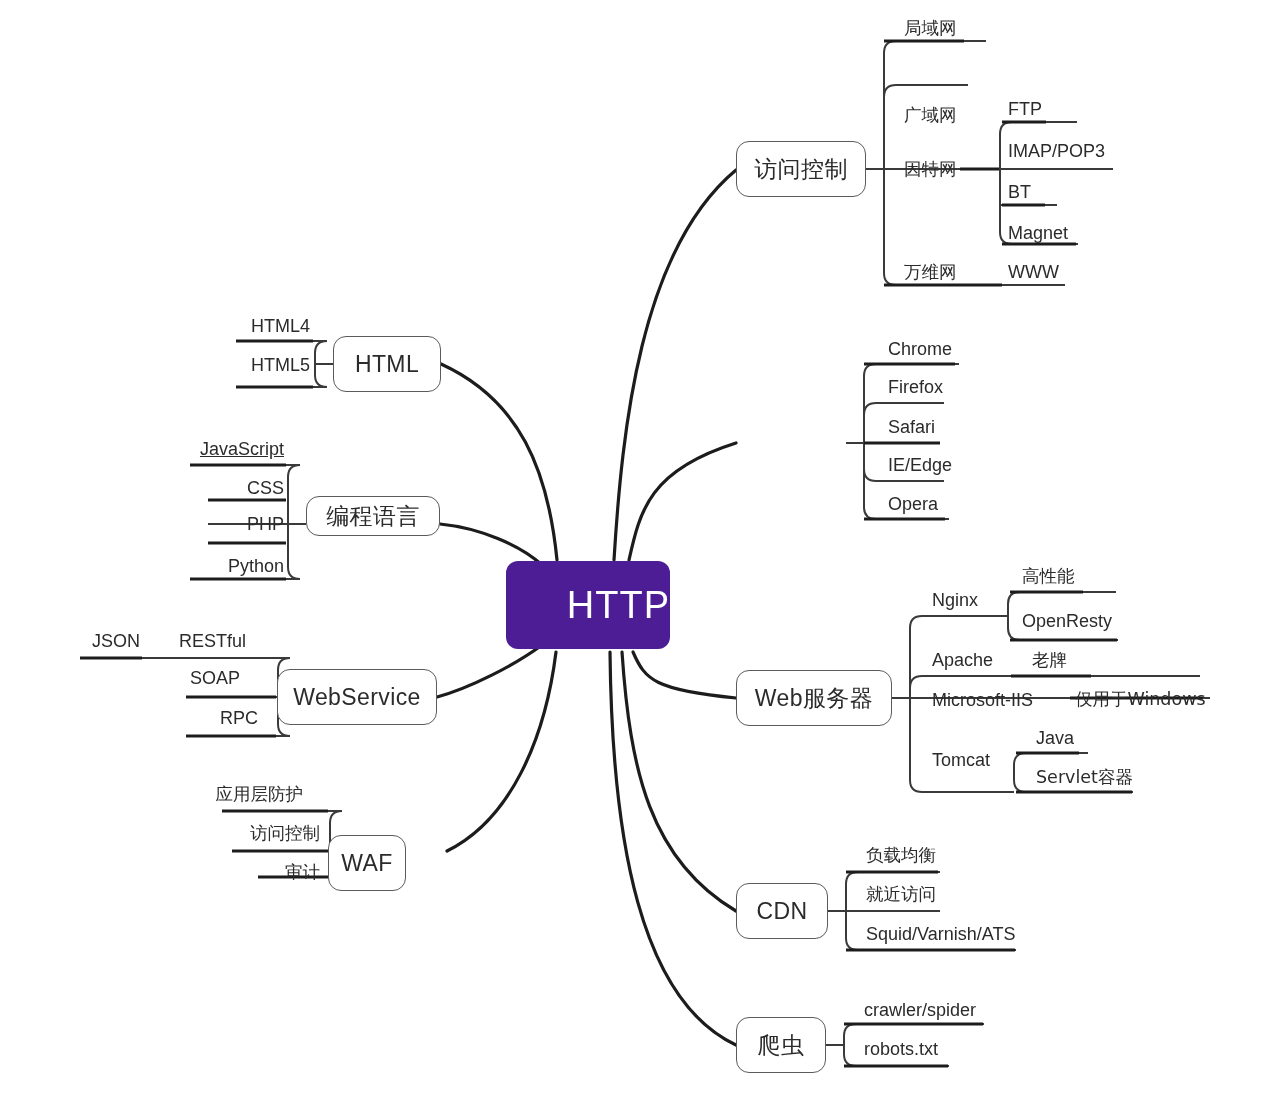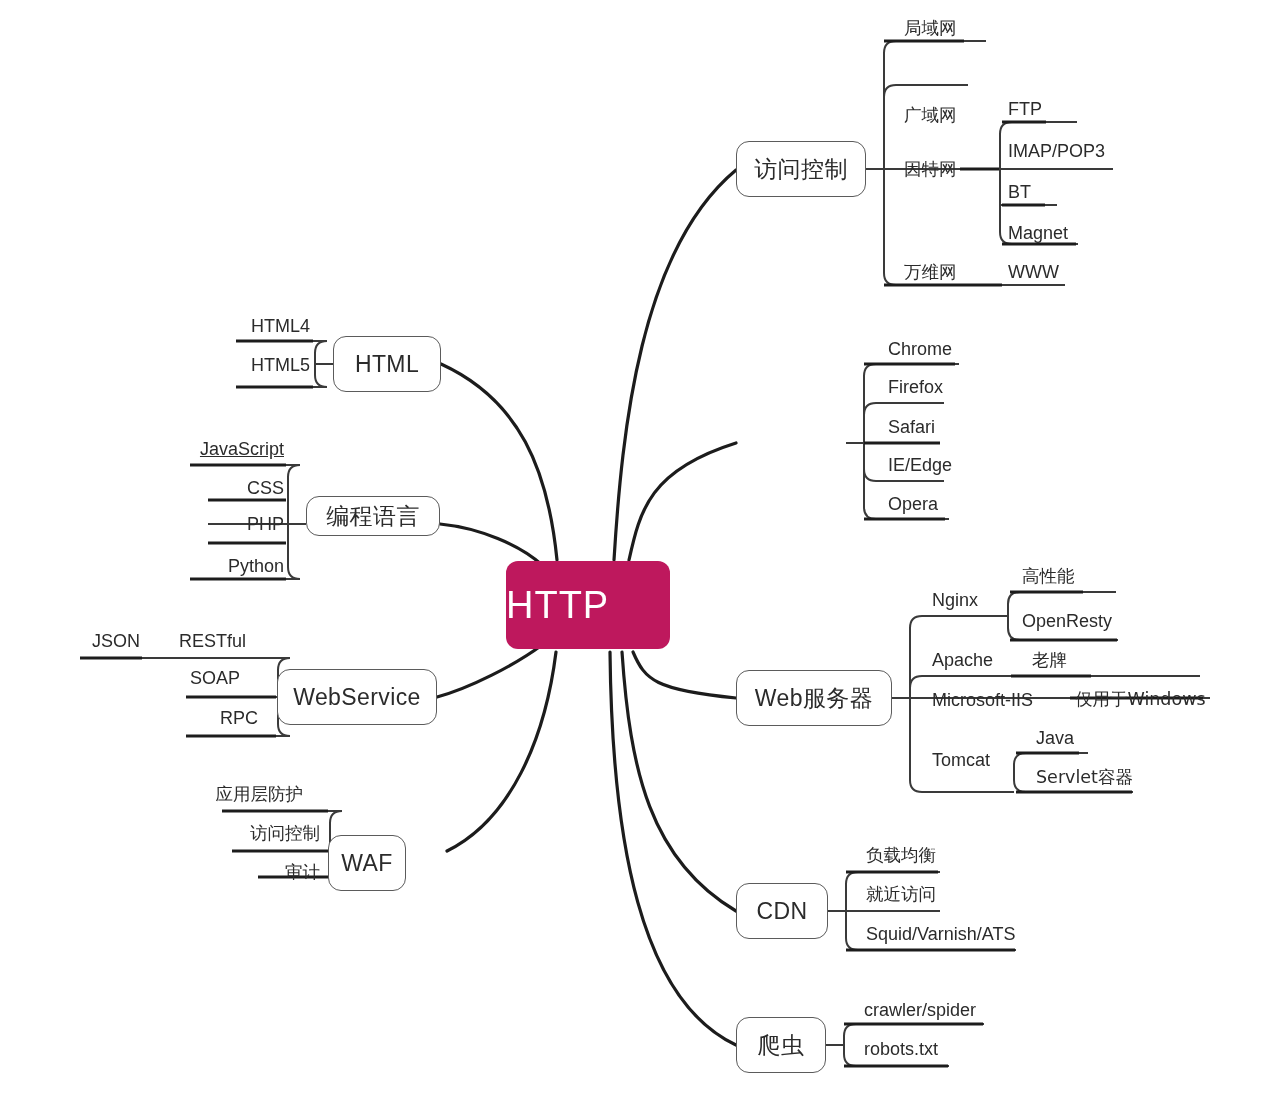--- a/index.html
+++ b/index.html
@@ -36,24 +36,24 @@
     justify-content: center;
     color: #2b2b2b;
     font-size: 23px;
     letter-spacing: 0.4px;
     white-space: nowrap;
   }
   .node-root {
     position: absolute;
     box-sizing: border-box;
     border-radius: 12px;
-    background: #be185d;
+    background: #4c1d95;
     display: flex;
     align-items: center;
-    justify-content: flex-start;
+    justify-content: flex-end;
     color: #ffffff;
     font-size: 38px;
     letter-spacing: 1px;
   }
   .leaf {
     position: absolute;
     white-space: nowrap;
     color: #2b2b2b;
     font-size: 18px;
     line-height: 1;

